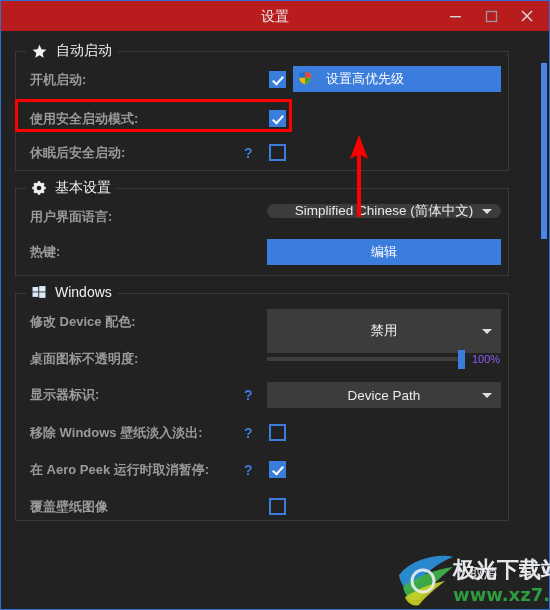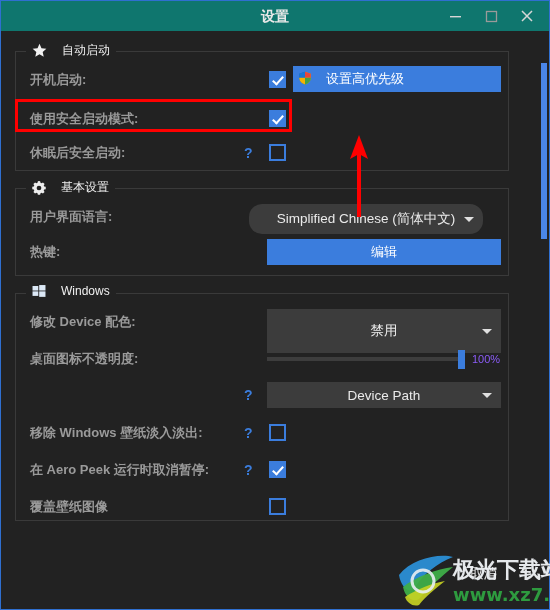--- a/index.html
+++ b/index.html
@@ -20,22 +20,21 @@
     height: 610px;
     box-sizing: border-box;
     background: #222222;
     border: 1px solid #2f6fd0;
   }
 
   
   .titlebar {
     position: relative;
     height: 30px;
-    background: #0f766e;
-    font-weight: bold;
+    background: #b91c1c;
   }
   .title-text {
     position: absolute;
     left: 0; right: 0; top: 0;
     height: 30px;
     line-height: 30px;
     text-align: center;
     color: #e8e8e8;
     font-size: 14px;
   }
@@ -101,24 +100,24 @@
     box-sizing: border-box;
     border: 1px solid #3a3a3a;
   }
   .group-title {
     position: absolute;
     top: -10px;
     left: 10px;
     padding: 0 6px;
     background: #222222;
     color: #f0f0f0;
-    font-size: 12px;
-    display: flex;
-    align-items: center;
-    gap: 15px;
+    font-size: 14px;
+    display: flex;
+    align-items: center;
+    gap: 9px;
     white-space: nowrap;
   }
   .group-title .g-icon {
     display: inline-flex;
     align-items: center;
   }
 
   .row {
     position: absolute;
     left: 0;
@@ -391,21 +390,21 @@
           <svg width="14" height="14" viewBox="0 0 16 16">
             <path d="M8 0 L9.3 0.3 L9.7 2.1 L11 2.6 L12.5 1.6 L14.4 3.5 L13.4 5 L13.9 6.3 L15.7 6.7 L15.7 9.3 L13.9 9.7 L13.4 11 L14.4 12.5 L12.5 14.4 L11 13.4 L9.7 13.9 L9.3 15.7 L6.7 15.7 L6.3 13.9 L5 13.4 L3.5 14.4 L1.6 12.5 L2.6 11 L2.1 9.7 L0.3 9.3 L0.3 6.7 L2.1 6.3 L2.6 5 L1.6 3.5 L3.5 1.6 L5 2.6 L6.3 2.1 L6.7 0.3 Z" fill="#ededed"></path>
             <circle cx="8" cy="8" r="2.7" fill="#222222"></circle>
           </svg>
         </span>
         <span>基本设置</span>
       </div>
 
       <div class="row" style="top:15px;">
         <div class="row-label">用户界面语言:</div>
-        <div class="dropdown" style="left:233px; top:0px; width:234px; height:30px;border-radius:13px;">
+        <div class="dropdown" style="left:251px; top:0px; width:234px; height:14px;border-radius:13px;">
           <span>Simplified Chinese (简体中文)</span>
           <span class="dd-arrow"></span>
         </div>
       </div>
 
       <div class="row" style="top:50px;">
         <div class="row-label">热键:</div>
         <div class="btn-blue" style="left:251px; top:0px; width:234px; height:26px;">
           <span>编辑</span>
         </div>
@@ -436,20 +435,21 @@
       <div class="row" style="top:52px;">
         <div class="row-label">桌面图标不透明度:</div>
         <div class="slider" style="left:251px; top:0px; width:198px;">
           <div class="slider-track"></div>
           <div class="slider-thumb"></div>
         </div>
         <div class="slider-value" style="left:456px;">100%</div>
       </div>
 
       <div class="row" style="top:88px;">
+        <div class="row-label">显示器标识:</div>
         <div class="help-icon" style="left:228px;">?</div>
         <div class="dropdown" style="left:251px; top:0px; width:234px; height:26px;">
           <span>Device Path</span>
           <span class="dd-arrow"></span>
         </div>
       </div>
 
       <div class="row" style="top:126px;">
         <div class="row-label">移除 Windows 壁纸淡入淡出:</div>
         <div class="help-icon" style="left:228px;">?</div>

